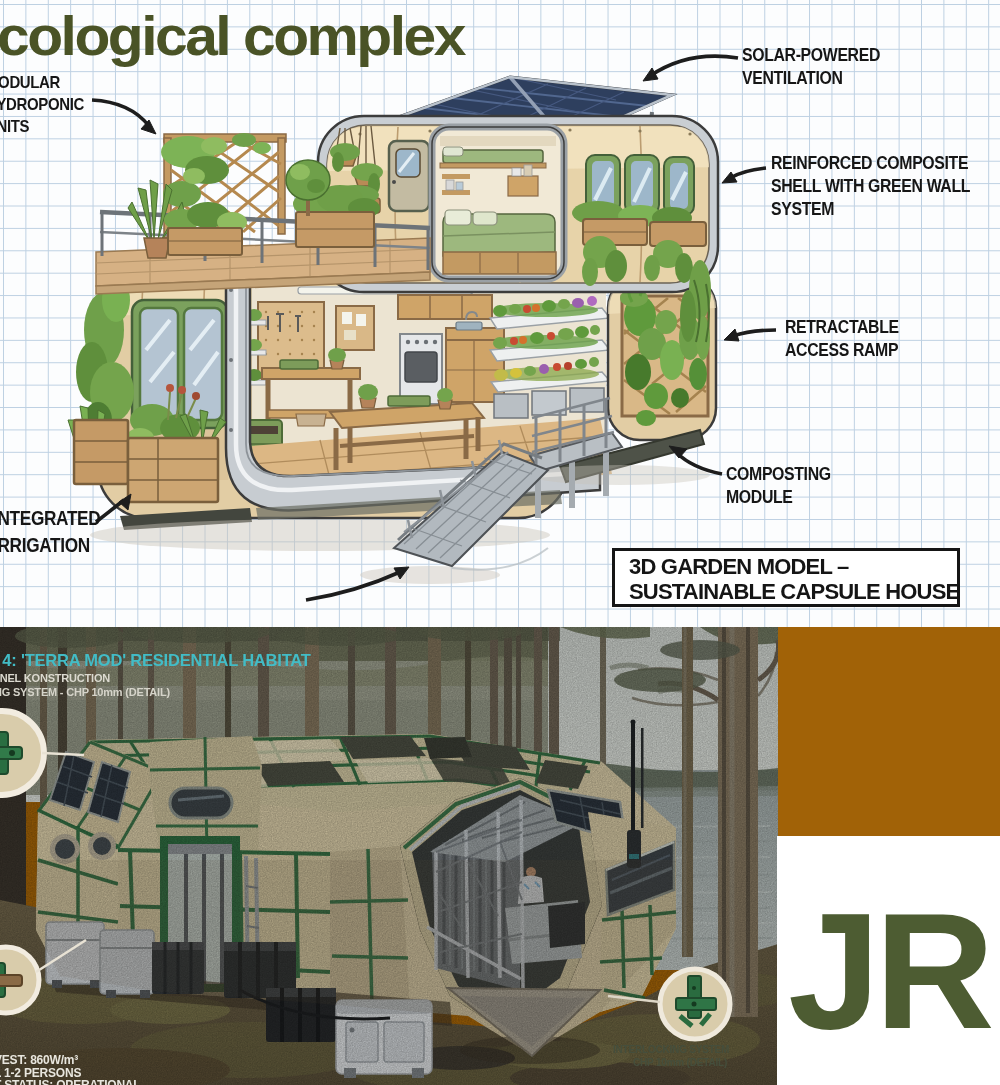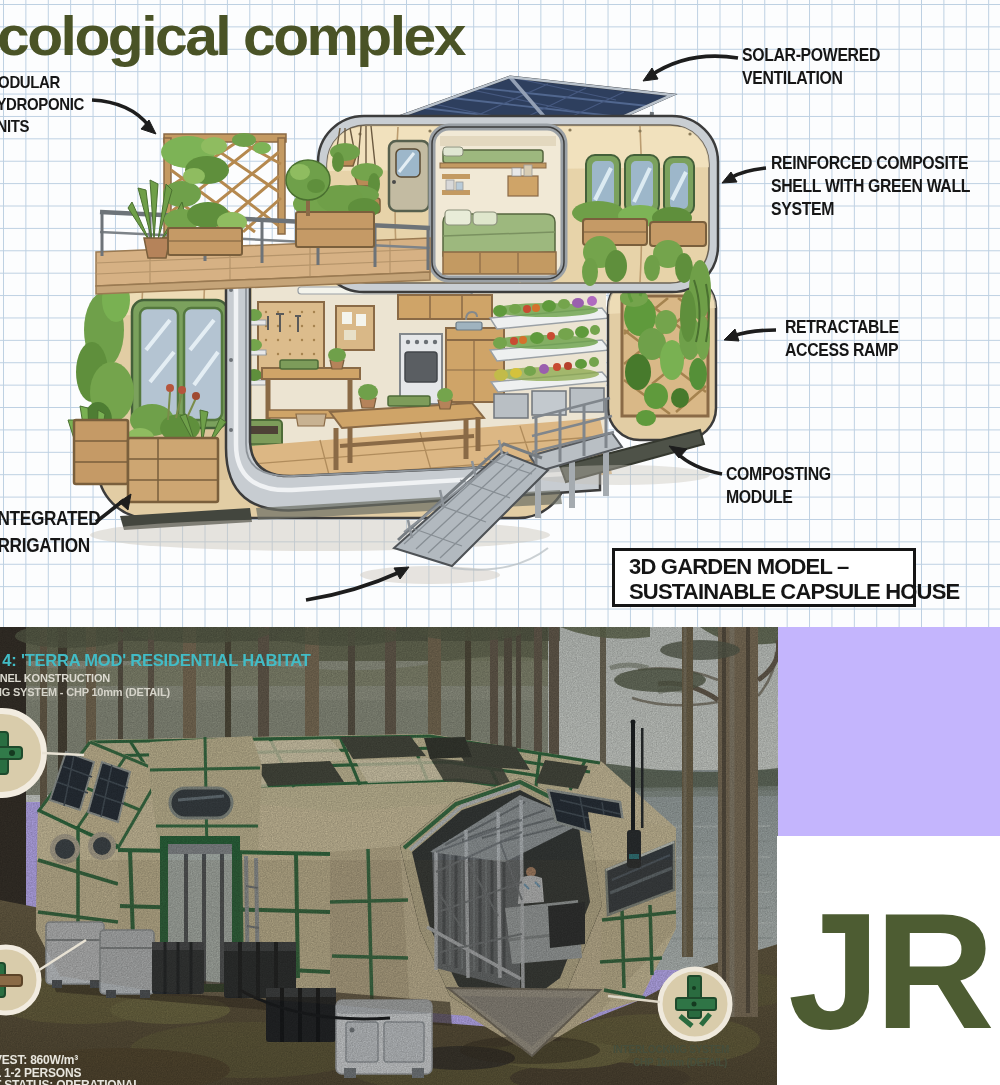--- a/index.html
+++ b/index.html
@@ -1,28 +1,28 @@
 <!DOCTYPE html>
 <html><head>
 <meta charset="utf-8">
 <style>
   html,body{margin:0;padding:0;background:#fff}
-  #page{position:relative;width:1000px;height:1085px;overflow:hidden;background:#c4b5fd;font-family:"Liberation Sans",sans-serif}
+  #page{position:relative;width:1000px;height:1085px;overflow:hidden;background:#a16207;font-family:"Liberation Sans",sans-serif}
   #top{position:absolute;left:0;top:0;width:1000px;height:627px;background-color:#fcfdfe;
     background-image:linear-gradient(#bdd0e2 1px,transparent 1px),linear-gradient(90deg,#bdd0e2 1px,transparent 1px);
     background-size:22.4px 22.4px;background-position:3px 4px;}
   #title{position:absolute;left:-3px;top:4px;font-size:70px;font-weight:bold;color:#4a5326;letter-spacing:-3px;transform:scale(0.84,0.8);transform-origin:0 0;white-space:nowrap}
   .lbl{position:absolute;font-weight:bold;color:#161616;line-height:1.28;white-space:pre;letter-spacing:-0.4px;transform:scaleX(0.88);transform-origin:0 0}
   #lbl-modular{left:-14px;top:72px;font-size:17px}
   #lbl-solar{left:742px;top:44px;font-size:18px}
   #lbl-shell{left:771px;top:152px;font-size:18px}
   #lbl-ramp{left:785px;top:316px;font-size:18px}
   #lbl-compost{left:726px;top:463px;font-size:18px}
   #lbl-irrig{left:-7px;top:505px;font-size:21px;transform:scaleX(0.82);transform-origin:0 0}
-  #caption{position:absolute;left:612px;top:548px;width:304px;height:59px;background:#fff;border:3px solid #151515;box-sizing:border-box;
+  #caption{position:absolute;left:612px;top:548px;width:348px;height:59px;background:#fff;border:3px solid #151515;box-sizing:border-box;
     font-size:22px;font-weight:bold;color:#151515;line-height:25px;padding:3px 0 0 14px;letter-spacing:-0.8px;white-space:nowrap}
   #jr{position:absolute;left:777px;top:836px;width:223px;height:249px;background:#fff}
   #jr span{position:absolute;left:11px;top:40px;font-size:166px;font-weight:bold;color:#4d5c32;letter-spacing:-5.5px}
   svg{position:absolute;left:0;top:0}
   #photo{top:627px}
 </style>
 </head>
 <body>
 <div id="page">
 

